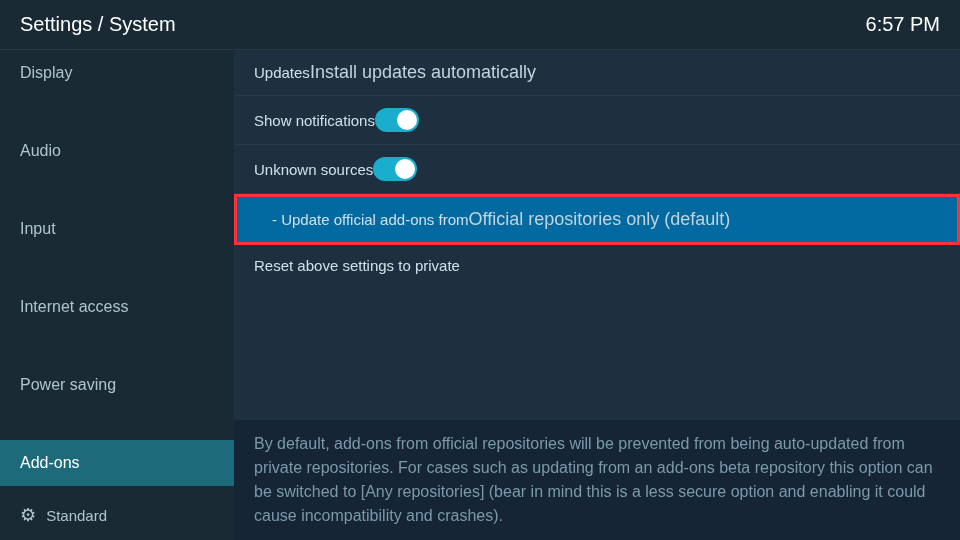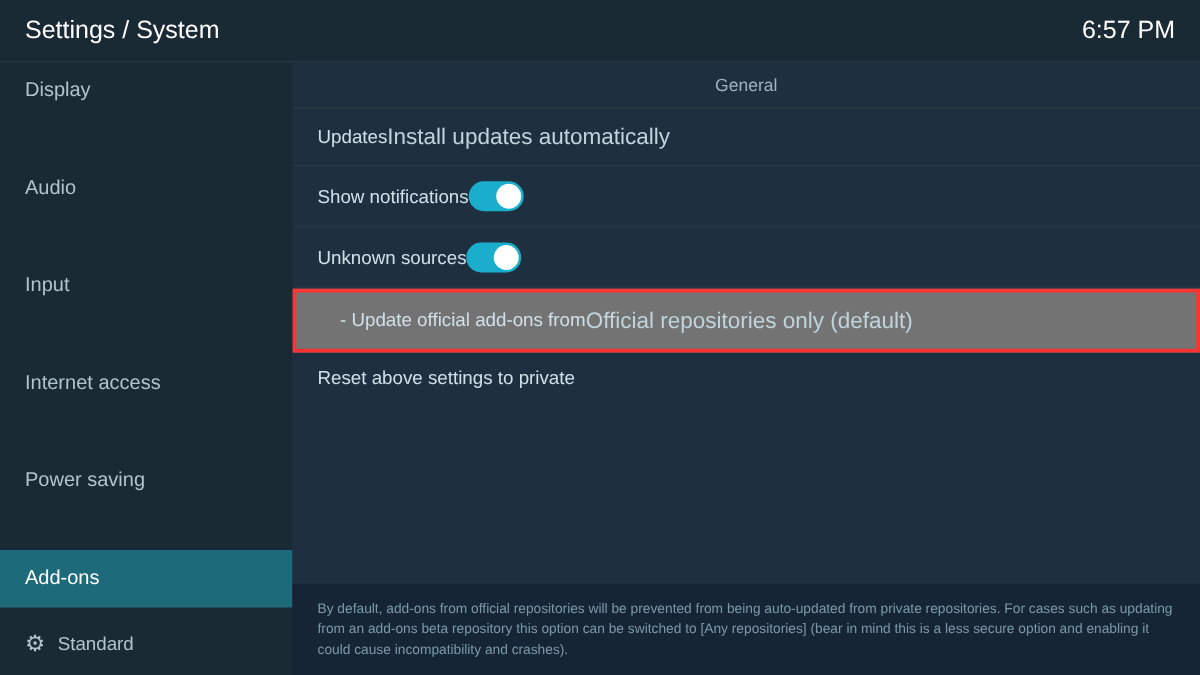--- a/index.html
+++ b/index.html
@@ -104,21 +104,21 @@
     .settings-row {
       display: flex;
       justify-content: flex-start;
       align-items: center;
       padding: 12px 20px;
       border-bottom: 1px solid rgba(255,255,255,0.05);
       min-height: 44px;
     }
 
     .settings-row.highlighted {
-      background: #737373;
+      background: #0369a1;
       border: 3px solid #ff3333;
       margin: 0;
     }
 
     .settings-row-label {
       font-size: 15px;
       color: #d0e0e8;
     }
 
     .settings-row-value {
@@ -158,21 +158,21 @@
 
     .reset-row {
       padding: 12px 20px;
       font-size: 15px;
       color: #d0e0e8;
     }
 
     .content-footer {
       background: #162535;
       padding: 12px 20px;
-      font-size: 11px;
+      font-size: 16px;
       color: #7a9aaa;
       line-height: 1.5;
     }
   </style>
 </head>
 <body>
 
 <div class="header">
   <span class="header-title">Settings / System</span>
   <span class="header-time">6:57 PM</span>
@@ -191,21 +191,20 @@
     </div>
     <div class="sidebar-footer">
       <span class="gear-icon">⚙</span>
       <span>Standard</span>
     </div>
   </div>
 
   <div class="content-area">
     <div class="content-body">
 
-      <div class="section-header">General</div>
 
       <div class="settings-row">
         <span class="settings-row-label">Updates</span>
         <span class="settings-row-value">Install updates automatically</span>
       </div>
 
       <div class="settings-row">
         <span class="settings-row-label">Show notifications</span>
         <div class="toggle on"></div>
       </div>

